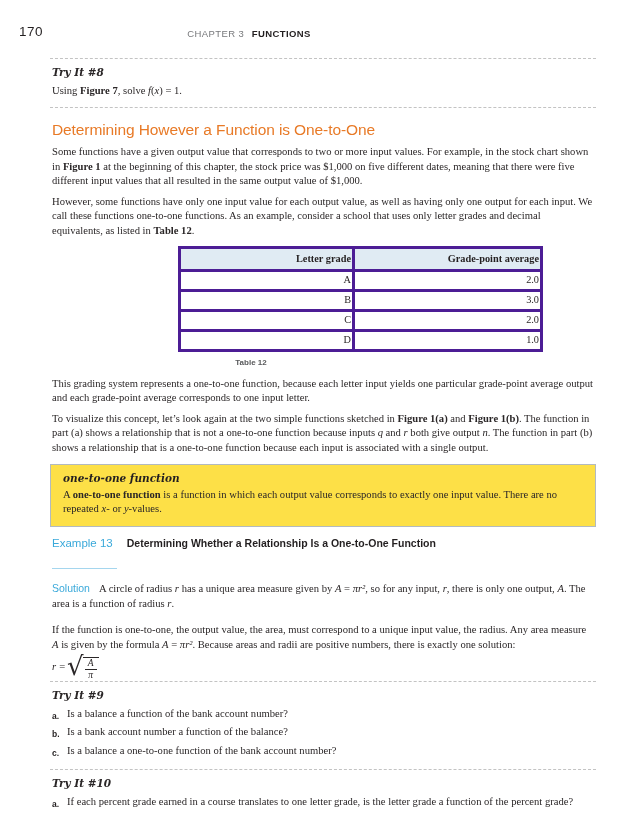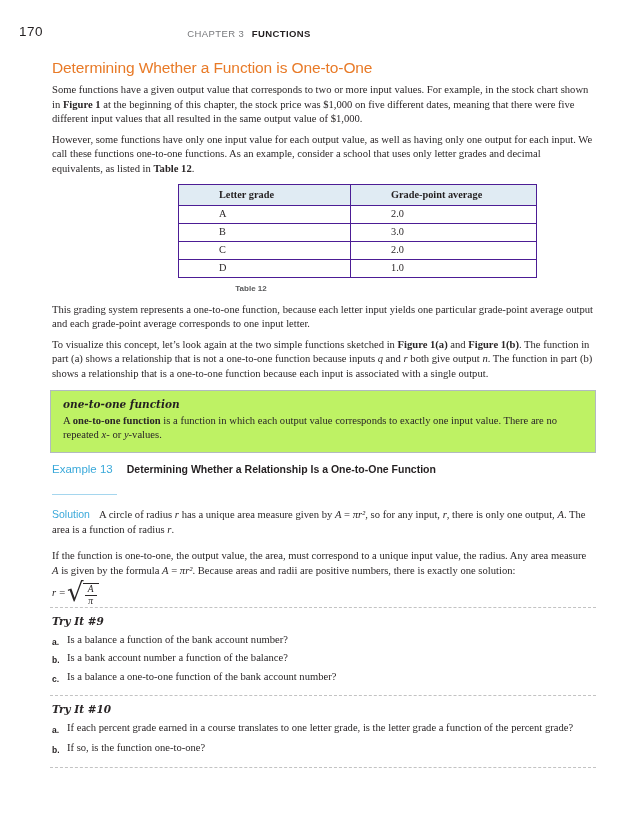--- a/index.html
+++ b/index.html
@@ -36,32 +36,32 @@
   
   .section-heading{margin:12px 0 0 2px;font-family:"Liberation Sans",sans-serif;
                    font-weight:normal;font-size:15.5px;line-height:19px;
                    color:#e87a27;letter-spacing:-0.1px;}
   .body-para{margin-top:6px;padding:0 2px;}
 
   
   .table-wrap{margin-top:8px;}
   table.grade{border-collapse:collapse;margin-left:128px;
               font-size:10.3px;}
-  table.grade th,table.grade td{border:1px solid #4c1d95;text-align:left;padding-left:40px;}
+  table.grade th,table.grade td{border:3px solid #4c1d95;text-align:right;padding-left:40px;}
   table.grade th{background:#e0ebf3;font-weight:bold;height:18px;
                  font-family:"Liberation Serif",serif;color:#231f20;}
   table.grade td{height:15px;background:#ffffff;color:#2a2627;}
   .col-letter{width:130px;}
   .col-gpa{width:144px;}
   .table-caption{margin-top:4px;text-align:center;width:402px;
                  font-family:"Liberation Sans",sans-serif;font-weight:bold;
                  font-size:8px;color:#58595b;}
 
   
-  .def-box{margin-top:9px;background:#bef264;border:1px solid #b2bac0;
+  .def-box{margin-top:9px;background:#fde047;border:1px solid #b2bac0;
            padding:6px 12px 9px 12px;}
   .def-box-title{margin:0 0 2px 0;font-family:"DejaVu Serif",serif;
                  font-style:italic;font-weight:bold;font-size:10.5px;color:#231f20;}
 
   
   .example{margin-top:9px;padding:0 2px;}
   .example-head{display:flex;align-items:baseline;}
   .example-label{font-family:"Liberation Sans",sans-serif;font-size:11.5px;
                  color:#3aa9da;border-bottom:1px solid #a5d6ee;
                  padding:0 4px 18px 0;margin-right:10px;white-space:nowrap;}
@@ -98,22 +98,26 @@
   <div class="running-head">
     <span class="pagenum">170</span>
     <span class="chapter">
       <span class="ch-label">CHAPTER 3</span>
       <span class="ch-title">FUNCTIONS</span>
     </span>
   </div>
 
   <div class="content">
 
-
-    <h2 class="section-heading">Determining Whether a Function is One-to-One</h2>
+    <section class="tryit closed">
+      <h4 class="tryit-title">Try It #8</h4>
+      <p><span>Using </span><span class="rb">Figure 7</span><span>, solve </span><span class="ri">f</span><span>(</span><span class="ri">x</span><span>) = 1.</span></p>
+    </section>
+
+    <h2 class="section-heading">Determining However a Function is One-to-One</h2>
 
     <p class="body-para"><span>Some functions have a given output value that corresponds to two or more input values. For example, in the stock chart shown in </span><span class="rb">Figure 1</span><span> at the beginning of this chapter, the stock price was $1,000 on five different dates, meaning that there were five different input values that all resulted in the same output value of $1,000.</span></p>
     <p class="body-para"><span>However, some functions have only one input value for each output value, as well as having only one output for each input. We call these functions one-to-one functions. As an example, consider a school that uses only letter grades and decimal equivalents, as listed in </span><span class="rb">Table 12</span><span>.</span></p>
 
     <div class="table-wrap">
       <table class="grade">
         <thead>
           <tr>
             <th class="col-letter">Letter grade</th>
             <th class="col-gpa">Grade-point average</th>

